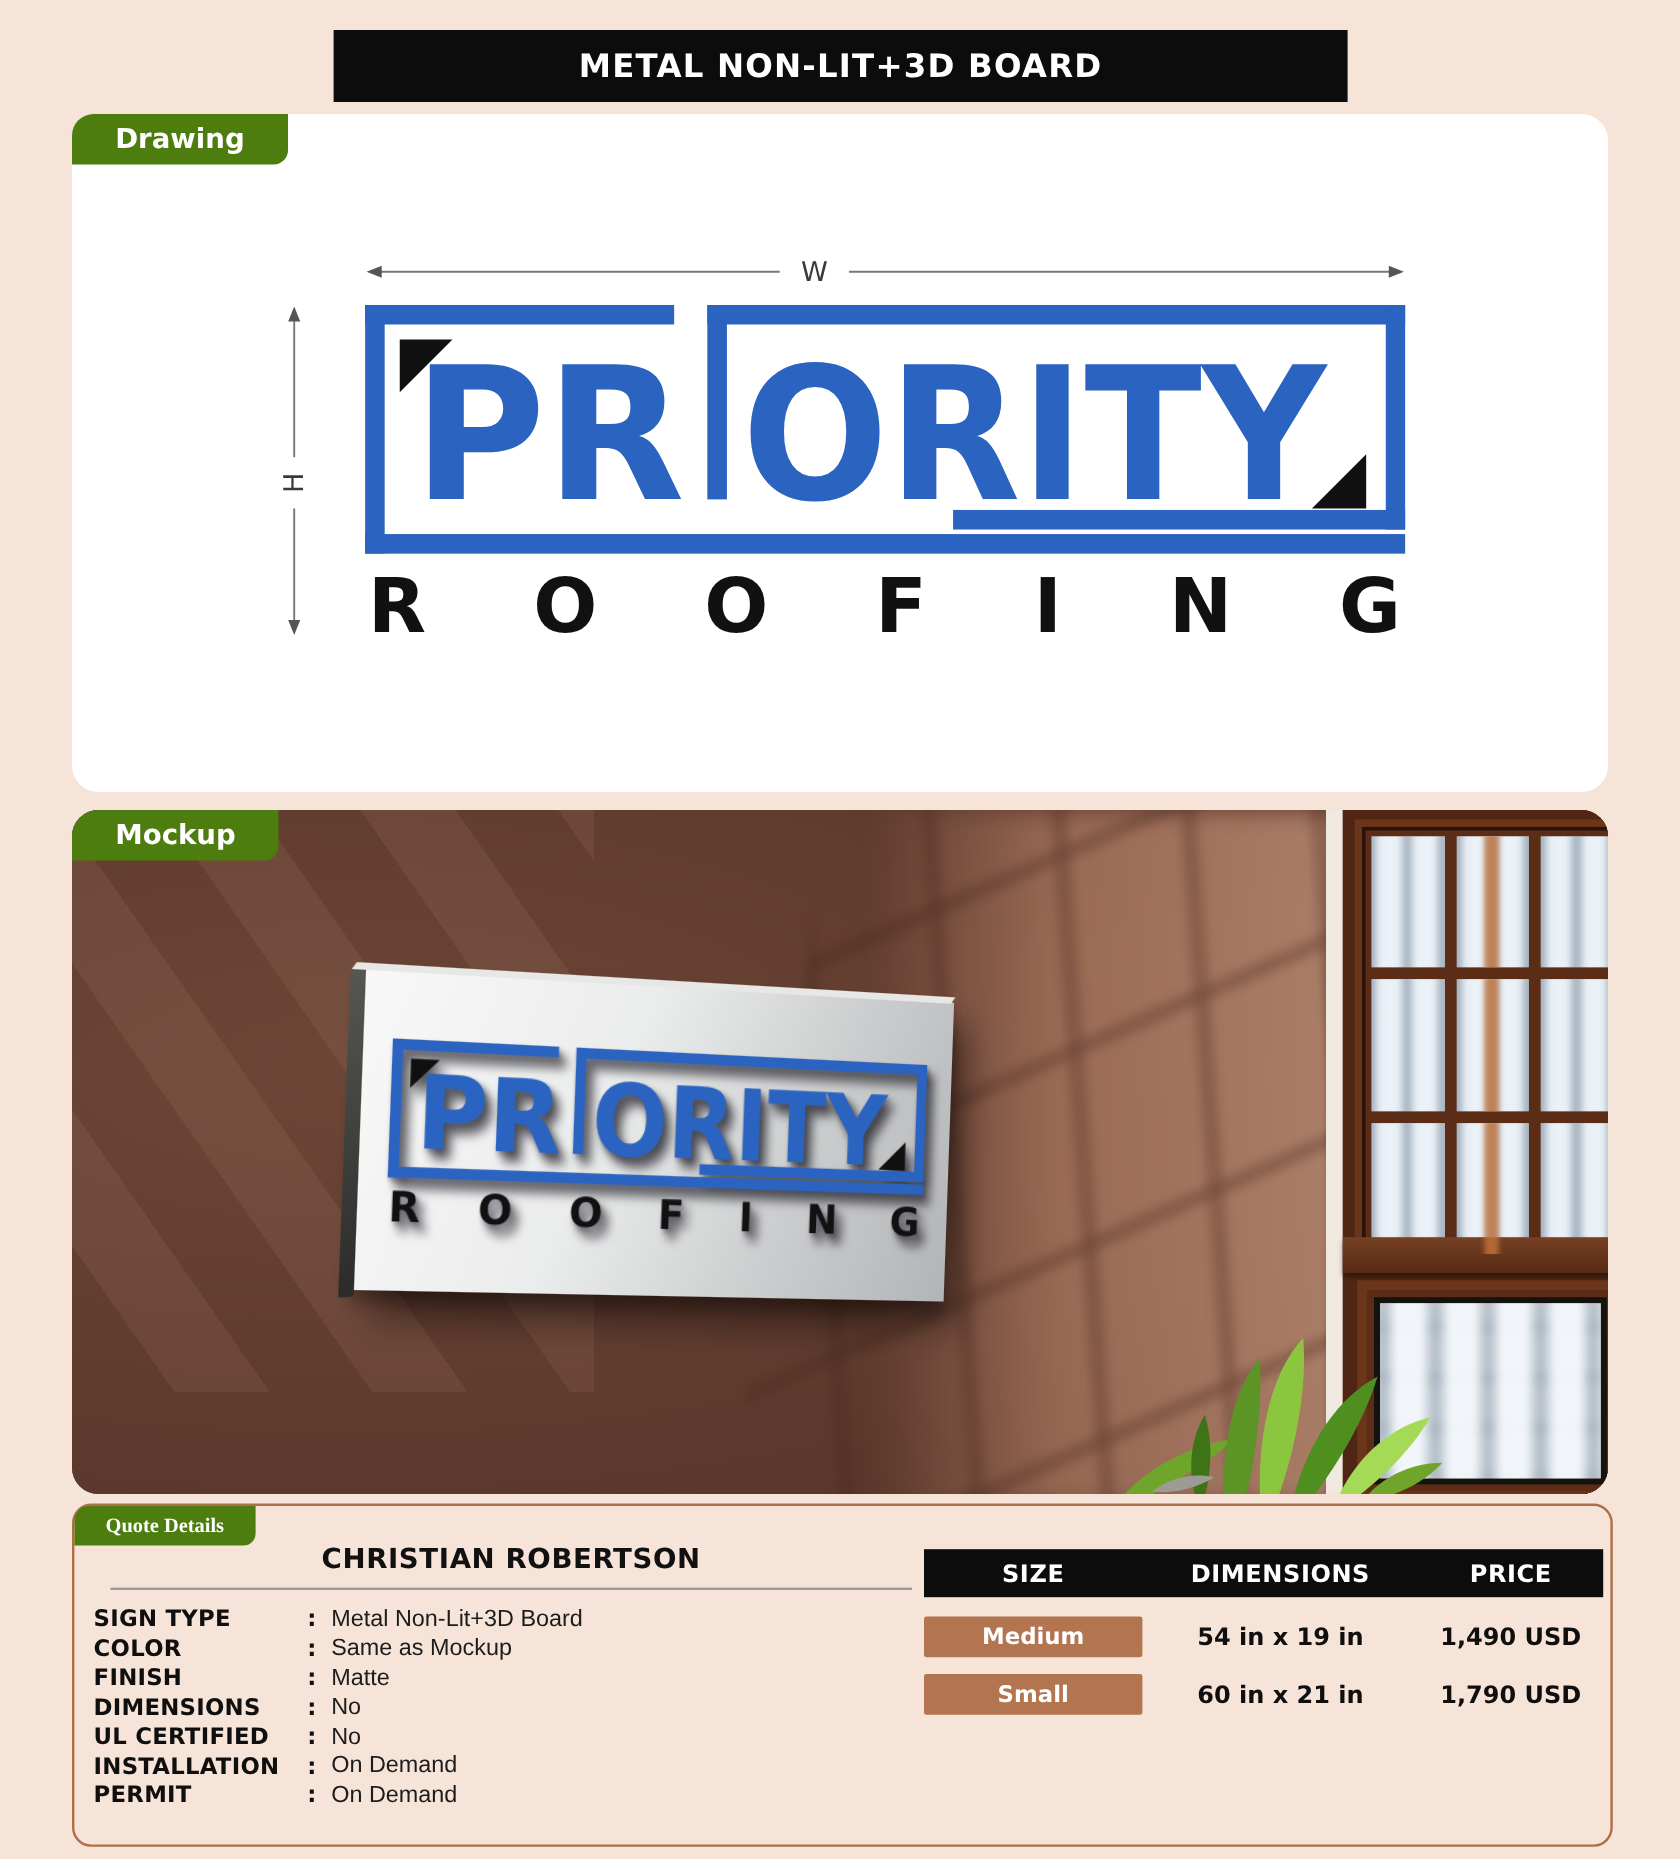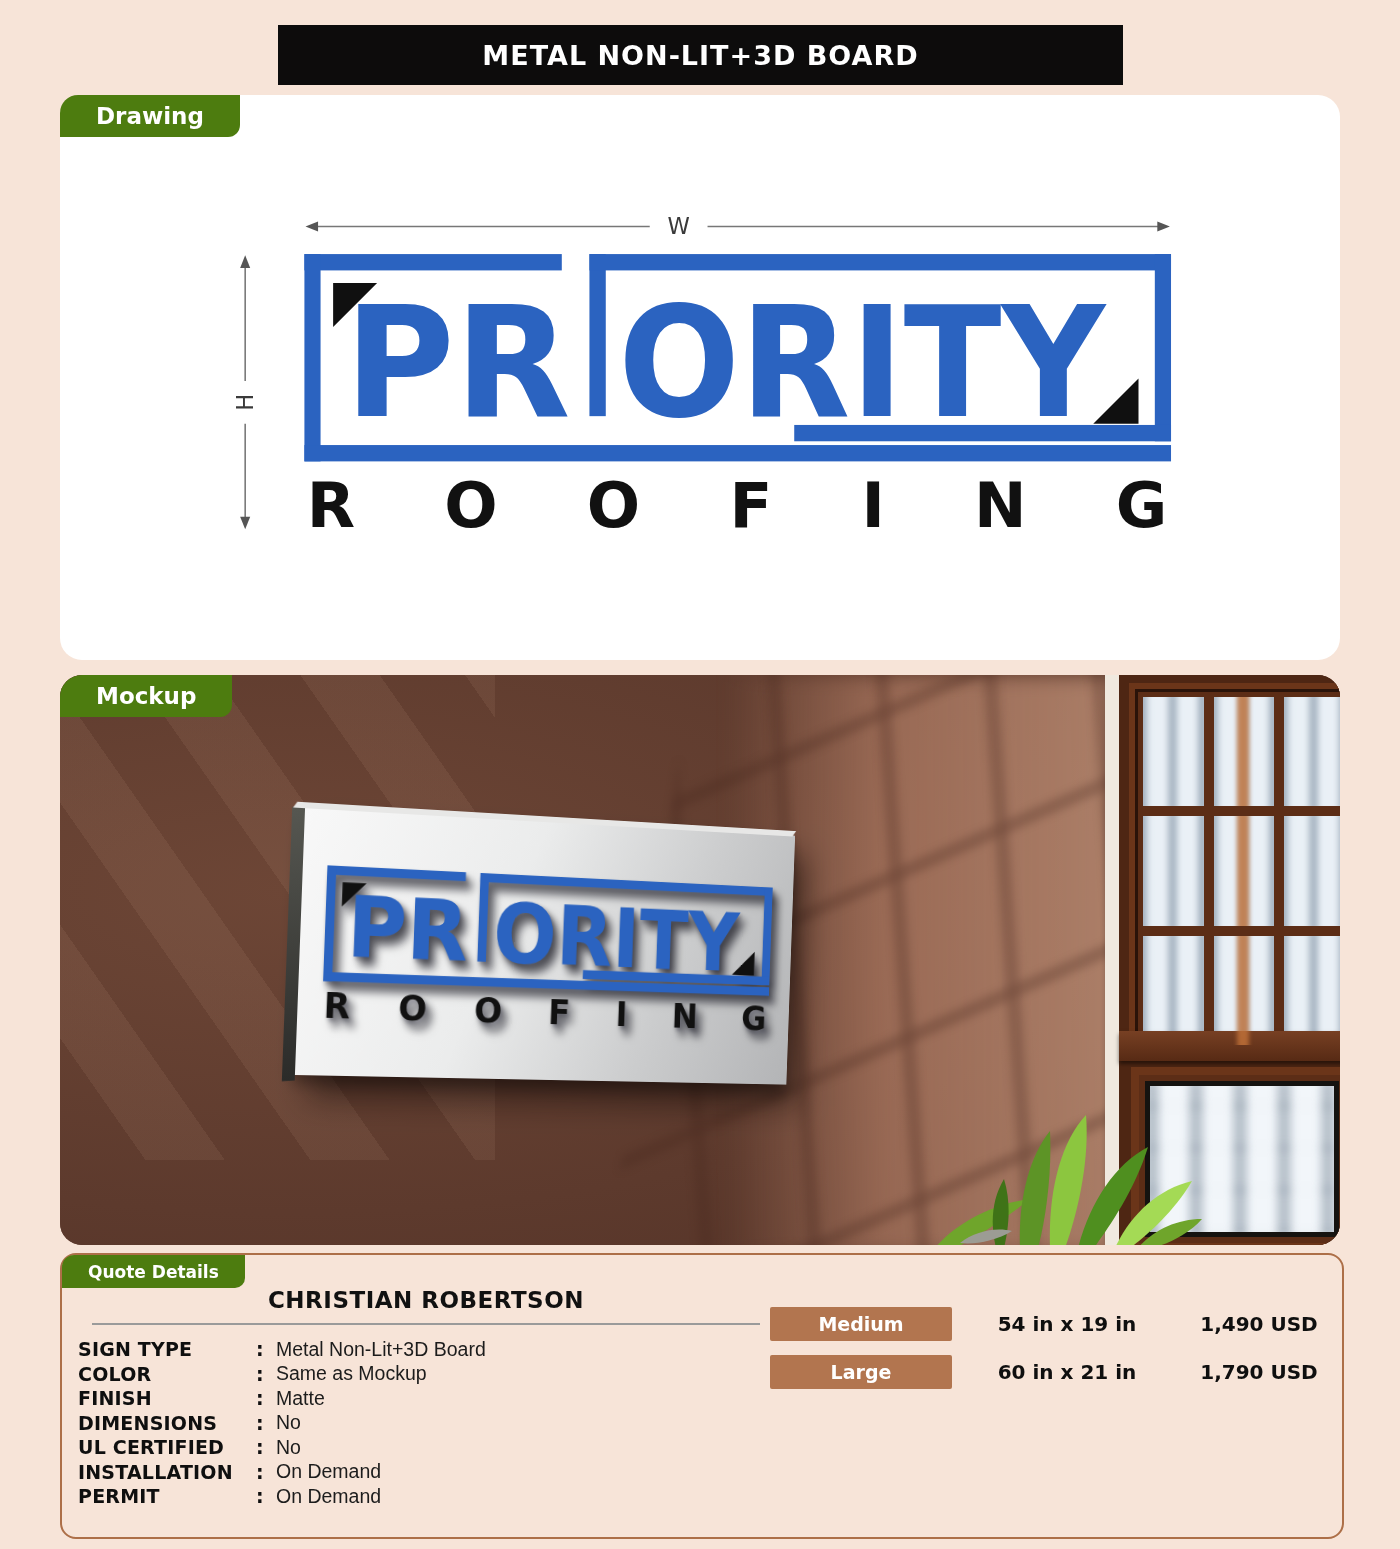--- a/index.html
+++ b/index.html
@@ -86,21 +86,21 @@
   }
   .sign-board::before{content:'';position:absolute;left:-13px;top:0px;bottom:-6px;width:13px;
     background:linear-gradient(#565751,#2b2b29);transform:skewY(-4deg);}
   .sign-board::after{content:'';position:absolute;left:-10px;right:1px;top:-5px;height:6px;
     background:#e7e7e6;transform:skewX(-35deg);}
   .sign-logo{width:486px;height:155px;
     filter:drop-shadow(6px 8px 4px rgba(8,8,14,.55)) drop-shadow(2px 3px 2px rgba(0,0,25,.35));}
 
   
   .quote-panel{top:1253px;height:282px;border:2px solid #ad6f48;background:transparent;border-radius:16px;}
-  .quote-panel .tab{border-radius:12px 0 10px 0;}
+  .quote-panel .tab{border-radius:12px 0 10px 0;font-family:Liberation Serif, serif;}
   .quote-left{position:absolute;left:14px;top:32px;width:700px;}
   .customer-name{margin:0;text-align:center;font-size:23px;font-weight:bold;color:#111;letter-spacing:.5px;}
   .divider{width:668px;margin:10px auto 0;border-top:2px solid #9a9a9a;}
   .specs{margin:12px 0 0 2px;}
   .spec-row{display:flex;align-items:center;height:24.5px;}
   .spec-label{width:178px;font-size:19px;font-weight:bold;color:#0f0f0f;letter-spacing:.2px;}
   .spec-colon{width:20px;font-size:19px;font-weight:bold;color:#0f0f0f;}
   .spec-value{font-family:"Liberation Sans",sans-serif;font-size:19.5px;color:#1c1c1c;}
 
   .quote-table{position:absolute;left:708px;top:36px;width:566px;}
@@ -260,28 +260,33 @@
         </div>
         <div class="spec-row">
           <span class="spec-label">PERMIT</span>
           <span class="spec-colon">:</span>
           <span class="spec-value">On Demand</span>
         </div>
       </div>
     </div>
 
     <div class="quote-table">
+      <div class="qt-header">
+        <div>SIZE</div>
+        <div>DIMENSIONS</div>
+        <div>PRICE</div>
+      </div>
       <div class="qt-rows">
         <div class="qt-row">
           <div class="size-btn">Medium</div>
           <div class="qt-cell">54 in x 19 in</div>
           <div class="qt-cell">1,490 USD</div>
         </div>
         <div class="qt-row">
-          <div class="size-btn">Large</div>
+          <div class="size-btn">Small</div>
           <div class="qt-cell">60 in x 21 in</div>
           <div class="qt-cell">1,790 USD</div>
         </div>
       </div>
     </div>
   </section>
 
 </div>
 
 </body></html>

